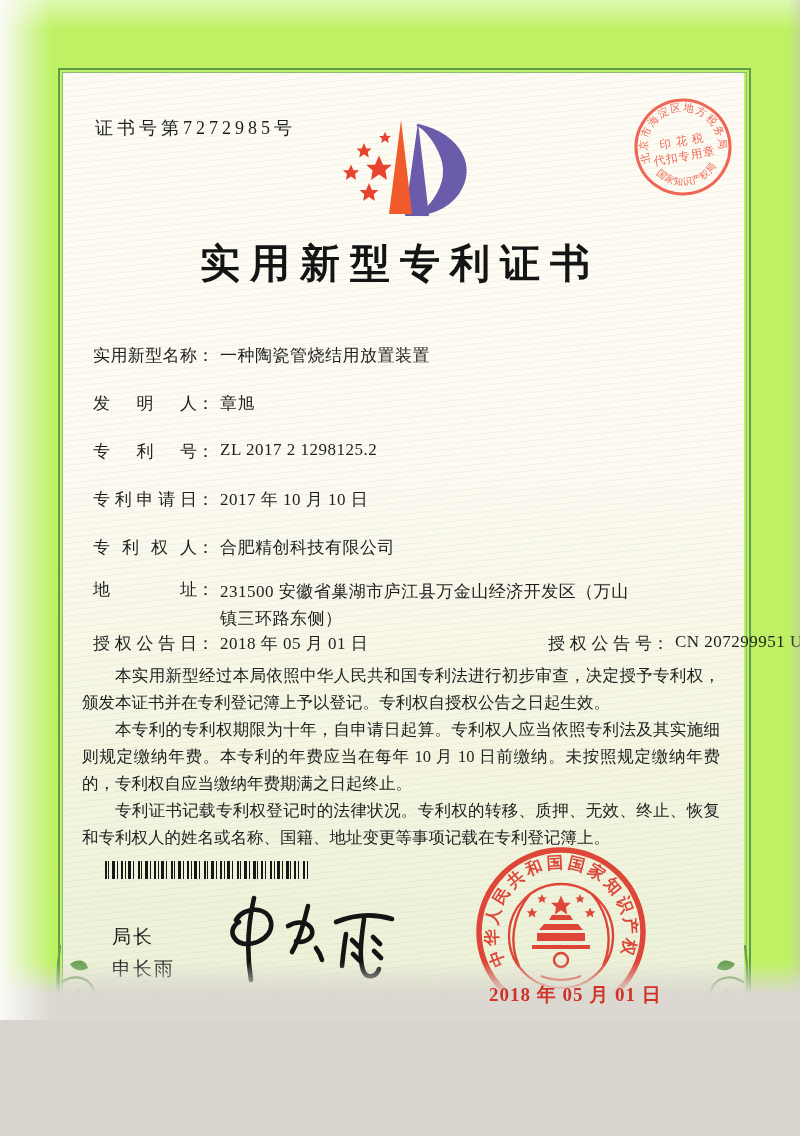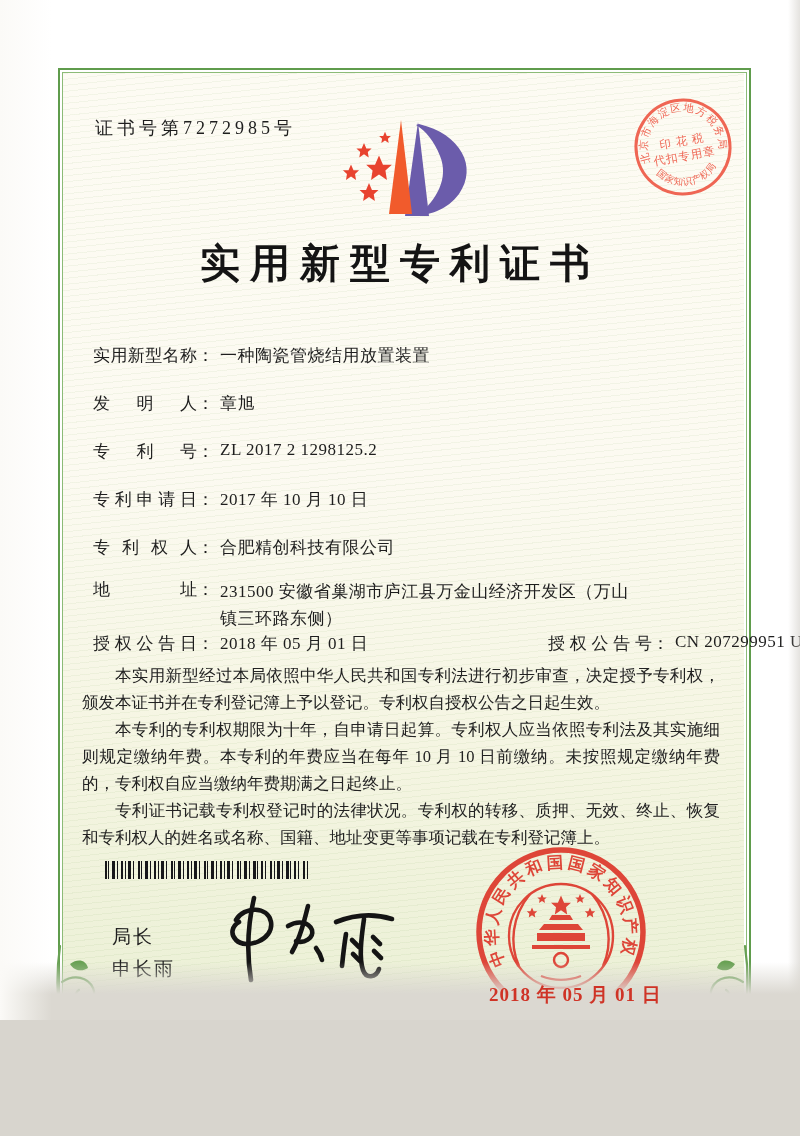--- a/index.html
+++ b/index.html
@@ -1,17 +1,17 @@
 <!DOCTYPE html>
 <html><head>
 <meta charset="utf-8">
 <style>
   html,body{margin:0;padding:0;}
   body{background:#d8d5ce;font-family:"Liberation Serif",serif;}
-  .page{position:relative;width:800px;height:1020px;background:#ffffff;overflow:hidden;
+  .page{position:relative;width:800px;height:1020px;background:#bef264;overflow:hidden;
         box-shadow:0 0 12px rgba(0,0,0,.25);}
   
   .page::before{content:"";position:absolute;inset:0;pointer-events:none;z-index:6;
      background:
        linear-gradient(90deg,#fbfaf7 0px,rgba(251,250,247,0) 52px),
        linear-gradient(0deg,#dbd8d1 0px,#dbd8d1 26px,rgba(219,216,209,0) 58px),
        linear-gradient(270deg,rgba(196,192,184,.45) 0px,rgba(196,192,184,0) 12px),
        linear-gradient(180deg,rgba(255,255,255,.5) 0px,rgba(255,255,255,0) 30px);}
   
   .frame{position:absolute;left:58px;top:68px;width:689px;height:998px;

